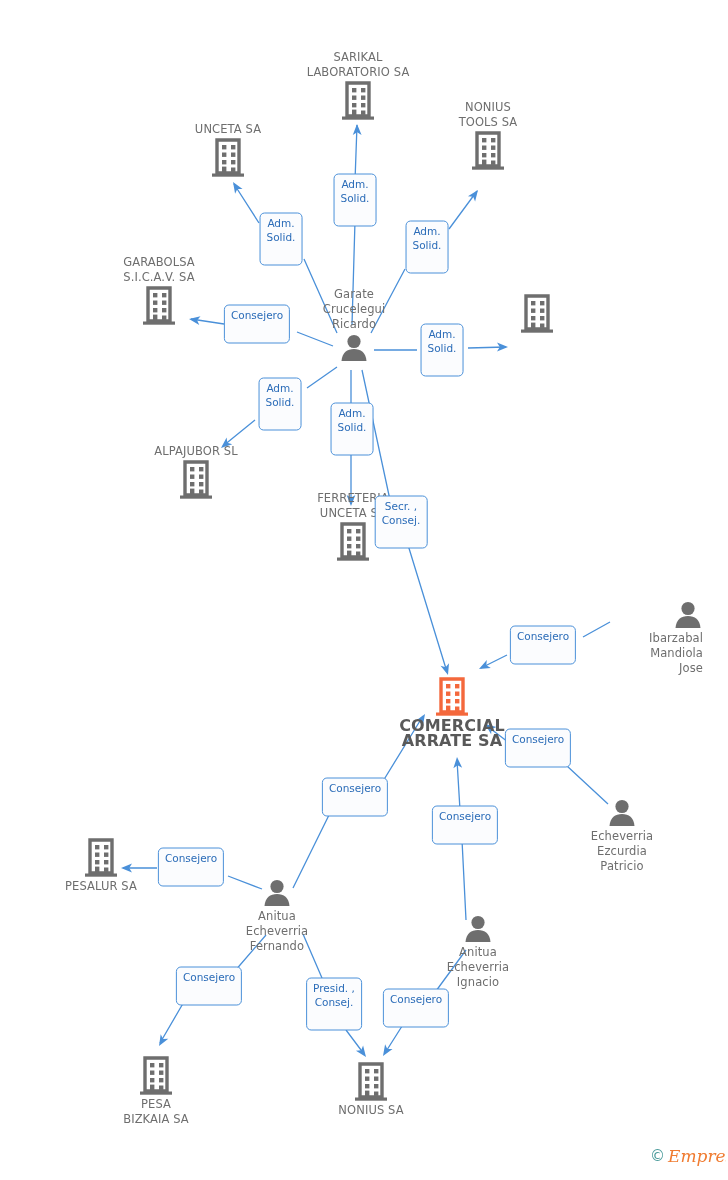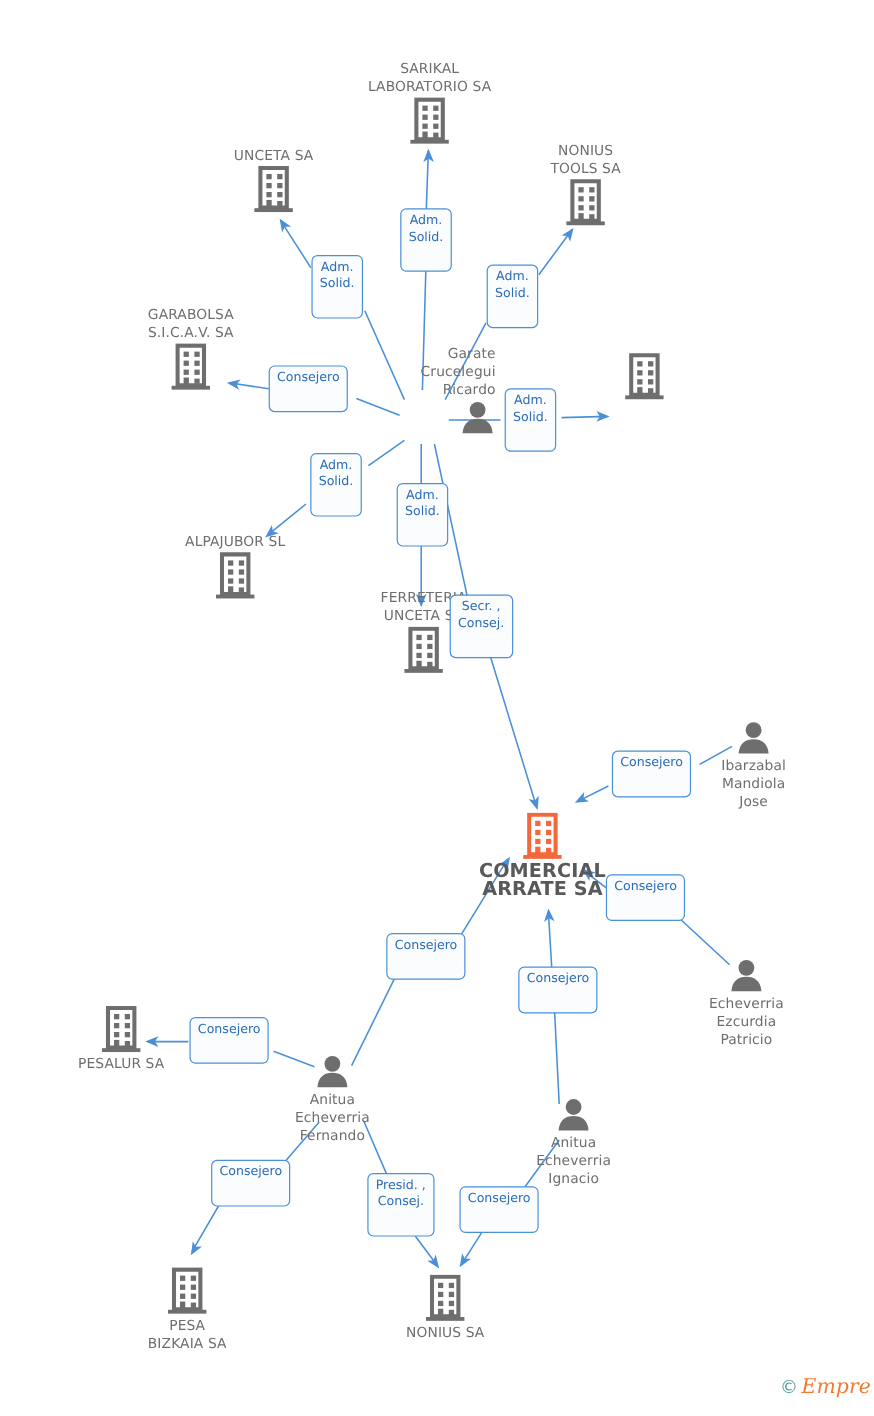--- a/index.html
+++ b/index.html
@@ -156,21 +156,21 @@
               <rect x="12" y="14.5" width="4.4" height="4.4" fill="#6e6e6e"></rect>
               <rect x="21" y="14.5" width="4.4" height="4.4" fill="#6e6e6e"></rect>
               <rect x="12" y="22" width="4.4" height="4.4" fill="#6e6e6e"></rect>
               <rect x="21" y="22" width="4.4" height="4.4" fill="#6e6e6e"></rect>
               <rect x="12" y="28.6" width="4.4" height="6.4" fill="#6e6e6e"></rect>
               <rect x="21" y="29.5" width="4.4" height="4.4" fill="#6e6e6e"></rect>
               <rect x="2" y="35.5" width="32" height="3.2" fill="#6e6e6e"></rect>
             </g>
           </svg></span>
       </div>
-      <div class="node above" style="left: 488px; top: 118px;">
+      <div class="node above" style="left: 488px; top: 100px;">
         <span class="caption">NONIUS
 TOOLS SA</span>
         <span class="glyph"><svg width="36" height="40" viewBox="0 0 36 40">
             <g fill="#6e6e6e">
               <path d="M7 2 h22 v33 h-22 z" fill="none" stroke="#6e6e6e" stroke-width="3.4"></path>
               <rect x="12" y="7" width="4.4" height="4.4" fill="#6e6e6e"></rect>
               <rect x="21" y="7" width="4.4" height="4.4" fill="#6e6e6e"></rect>
               <rect x="12" y="14.5" width="4.4" height="4.4" fill="#6e6e6e"></rect>
               <rect x="21" y="14.5" width="4.4" height="4.4" fill="#6e6e6e"></rect>
               <rect x="12" y="22" width="4.4" height="4.4" fill="#6e6e6e"></rect>
@@ -313,30 +313,30 @@
               <rect x="21" y="14.5" width="4.4" height="4.4" fill="#6e6e6e"></rect>
               <rect x="12" y="22" width="4.4" height="4.4" fill="#6e6e6e"></rect>
               <rect x="21" y="22" width="4.4" height="4.4" fill="#6e6e6e"></rect>
               <rect x="12" y="28.6" width="4.4" height="6.4" fill="#6e6e6e"></rect>
               <rect x="21" y="29.5" width="4.4" height="4.4" fill="#6e6e6e"></rect>
               <rect x="2" y="35.5" width="32" height="3.2" fill="#6e6e6e"></rect>
             </g>
           </svg></span>
         <span class="caption">NONIUS SA</span>
       </div>
-      <div class="node above" style="left: 338px; top: 287px; text-align: right;">
+      <div class="node above" style="left: 354px; top: 287px;">
         <span class="caption">Garate
 Crucelegui
 Ricardo</span>
         <span class="glyph"><svg width="30" height="30" viewBox="0 0 30 30">
             <circle cx="15" cy="8.5" r="6.6" fill="#6e6e6e"></circle>
             <path d="M2.5 28 C3.2 19.5 8.2 16 15 16 C21.8 16 26.8 19.5 27.5 28 Z" fill="#6e6e6e"></path>
           </svg></span>
       </div>
-      <div class="node" style="left: 628px; top: 600px;">
+      <div class="node" style="left: 628px; top: 600px; text-align: right;">
         <span class="glyph"><svg width="30" height="30" viewBox="0 0 30 30">
             <circle cx="15" cy="8.5" r="6.6" fill="#6e6e6e"></circle>
             <path d="M2.5 28 C3.2 19.5 8.2 16 15 16 C21.8 16 26.8 19.5 27.5 28 Z" fill="#6e6e6e"></path>
           </svg></span>
         <span class="caption">Ibarzabal
 Mandiola
 Jose</span>
       </div>
       <div class="node" style="left: 622px; top: 798px;">
         <span class="glyph"><svg width="30" height="30" viewBox="0 0 30 30">

